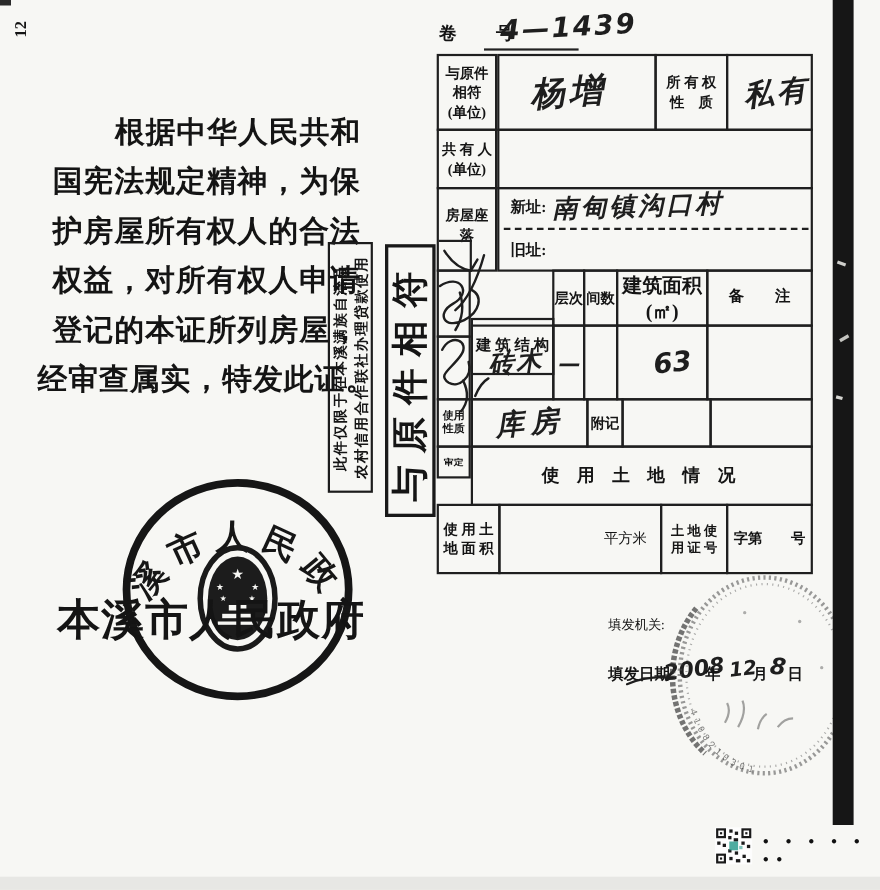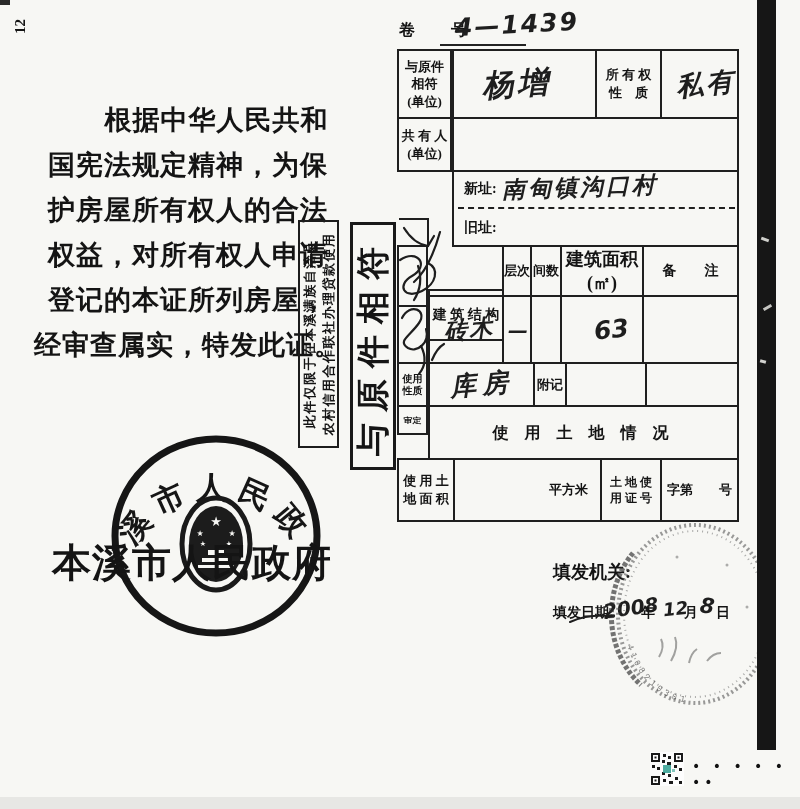--- a/index.html
+++ b/index.html
@@ -106,20 +106,23 @@
   <div class="cell val" style="left:660px;top:49px;width:79px;height:70px;">
     <span class="hw" style="font-size:27px;margin-left:14px;transform:rotate(-6deg);letter-spacing:3px;">私有</span>
   </div>
 
   <div class="cell lbl smalllbl" style="left:397px;top:117px;width:55px;height:55px;">
     <span>共 有 人</span>
     <span>(单位)</span>
   </div>
   <div class="cell" style="left:452px;top:117px;width:287px;height:55px;"></div>
 
+  <div class="cell lbl smalllbl" style="left:397px;top:170px;width:55px;height:77px;">
+    <span style="margin-top:-8px;">房屋座落</span>
+  </div>
   <div class="abs" style="left:399px;top:218px;width:30px;height:29px;border-top:2px solid #1f1f1f;border-right:2px solid #1f1f1f;box-sizing:border-box;"></div>
   <div class="cell" style="left:452px;top:170px;width:287px;height:77px;">
     <span class="abs" style="left:10px;top:8px;font-size:14px;font-weight:700;">新址:</span>
     <span class="hw abs" style="left:48px;top:0px;font-size:23px;transform:rotate(-2deg);letter-spacing:3px;">南甸镇沟口村</span>
     <span class="abs" style="left:10px;top:47px;font-size:14px;font-weight:700;">旧址:</span>
   </div>
   <div class="dash-sep" style="left:458px;top:207px;width:277px;"></div>
 
   <div class="cell" style="left:397px;top:245px;width:31px;height:62px;"></div>
   <div class="cell" style="left:397px;top:305px;width:31px;height:59px;"></div>
@@ -174,31 +177,31 @@
   </div>
   <div class="cell lbl" style="left:428px;top:405px;width:311px;height:55px;font-size:16px;letter-spacing:6px;">
     <span>使 用 土 地 情 况</span>
   </div>
 
   <div class="cell lbl smalllbl" style="left:397px;top:458px;width:58px;height:64px;">
     <span>使 用 土</span>
     <span>地 面 积</span>
   </div>
   <div class="cell val" style="left:453px;top:458px;width:149px;height:64px;justify-content:flex-end;">
-    <span style="font-size:13px;font-weight:700;margin-right:12px;">平方米</span>
+    <span style="font-size:13px;font-weight:400;margin-right:12px;">平方米</span>
   </div>
   <div class="cell lbl" style="left:600px;top:458px;width:62px;height:64px;font-size:12px;">
     <span>土 地 使</span>
     <span>用 证 号</span>
   </div>
   <div class="cell lbl" style="left:660px;top:458px;width:79px;height:64px;font-size:13px;">
     <span>字第　　号</span>
   </div>
 
-  <div class="abs" style="left:553px;top:560px;font-size:18px;font-weight:700;">填发机关:</div>
+  <div class="abs" style="left:553px;top:560px;font-size:12px;font-weight:400;">填发机关:</div>
   <div class="abs" style="left:553px;top:604px;font-size:14px;font-weight:700;">填发日期:</div>
   <span class="hw abs" style="left:603px;top:596px;font-size:20px;transform:rotate(-8deg);">2008</span>
   <span class="abs" style="left:641px;top:604px;font-size:14px;font-weight:700;">年</span>
   <span class="hw abs" style="left:663px;top:598px;font-size:18px;transform:rotate(-6deg);">12</span>
   <span class="abs" style="left:684px;top:604px;font-size:14px;font-weight:700;">月</span>
   <span class="hw abs" style="left:700px;top:594px;font-size:21px;transform:rotate(6deg);">8</span>
   <span class="abs" style="left:716px;top:604px;font-size:14px;font-weight:700;">日</span>
 
   <svg class="abs" width="178" height="196" viewBox="0 0 178 196" style="left:607px;top:517px;">
     <ellipse cx="88" cy="97" rx="77" ry="89" fill="none" stroke="#4a4a4a" stroke-width="4" stroke-dasharray="2 3" opacity="0.55"></ellipse>

